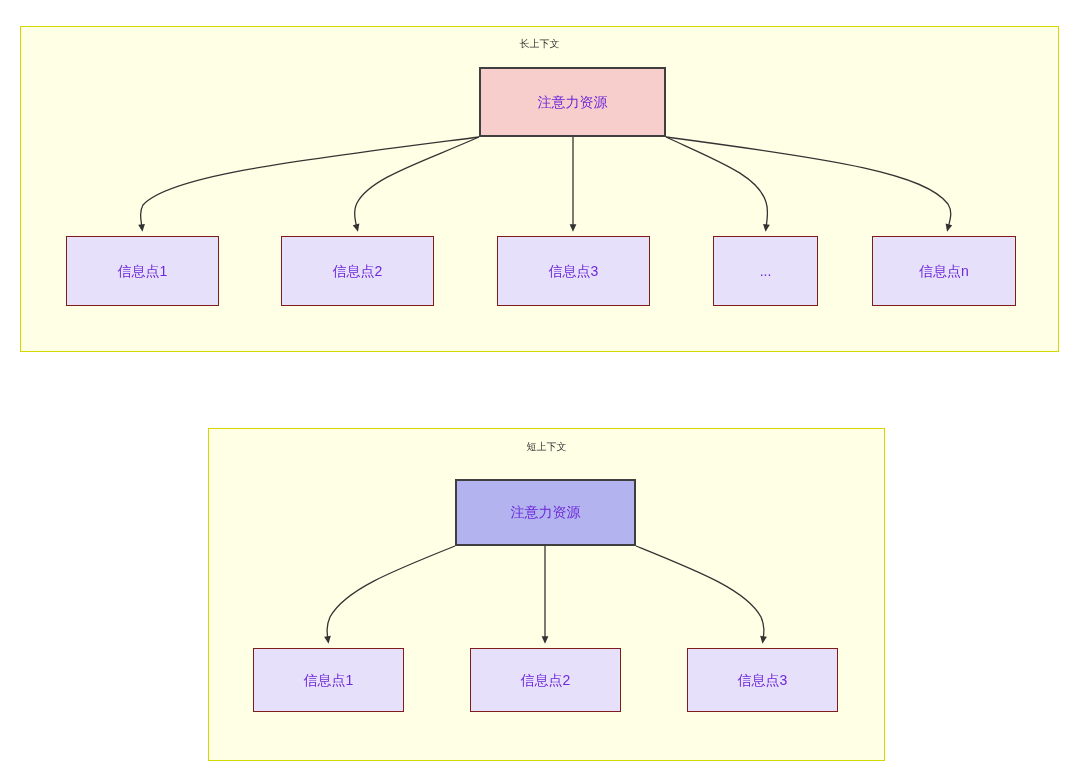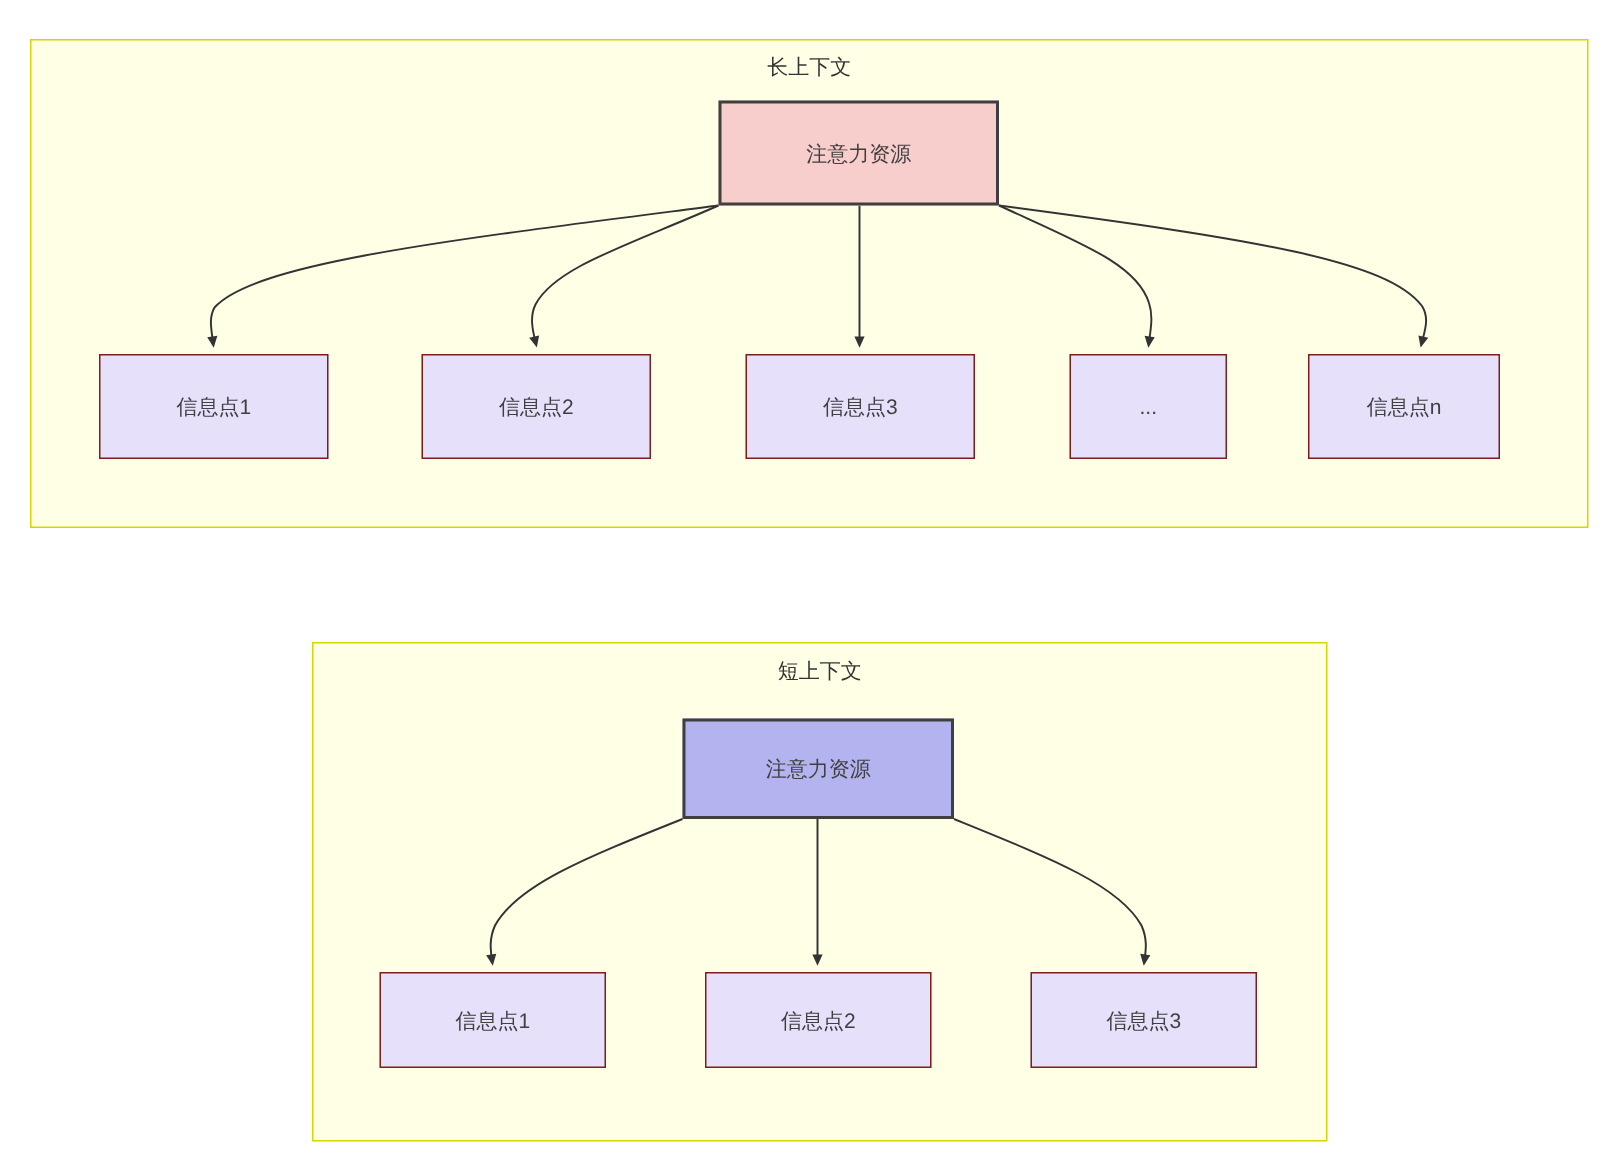--- a/index.html
+++ b/index.html
@@ -37,36 +37,36 @@
     top: 428px;
     width: 677px;
     height: 333px;
     text-decoration: underline;
   }
   .group-title {
     position: absolute;
     left: 0;
     right: 0;
     text-align: center;
-    font-size: 14px;
+    font-size: 10px;
     color: #333333;
     line-height: 18px;
     white-space: nowrap;
   }
   #group-long .group-title { top: 8px; }
   #group-short .group-title { top: 9px; }
 
   .node {
     position: absolute;
     box-sizing: border-box;
     display: flex;
     align-items: center;
     justify-content: center;
     font-size: 14px;
-    color: #404040;
+    color: #6d28d9;
     text-align: center;
     line-height: 1.2;
   }
   .node-attention-long {
     background: #f8cecc;
     border: 2px solid #3f3f3f;
   }
   .node-attention-short {
     background: #b3b3f0;
     border: 2px solid #3f3f3f;
@@ -75,21 +75,21 @@
     background: #e6e0fa;
     border: 1px solid #7f1d1d;
   }
 
   
   #node-attention-long { left: 479px; top: 67px;  width: 187px; height: 70px; }
   #node-info-1        { left: 66px;  top: 236px; width: 153px; height: 70px; }
   #node-info-2        { left: 281px; top: 236px; width: 153px; height: 70px; }
   #node-info-3        { left: 497px; top: 236px; width: 153px; height: 70px; }
   #node-info-ellipsis { left: 713px; top: 236px; width: 105px; height: 70px; }
-  #node-info-n        { left: 872px; top: 236px; width: 128px; height: 70px; }
+  #node-info-n        { left: 872px; top: 236px; width: 144px; height: 70px; }
 
   
   #node-attention-short { left: 455px; top: 479px; width: 181px; height: 67px; }
   #node-info-s1         { left: 253px; top: 648px; width: 151px; height: 64px; }
   #node-info-s2         { left: 470px; top: 648px; width: 151px; height: 64px; }
   #node-info-s3         { left: 687px; top: 648px; width: 151px; height: 64px; }
 
   .edges {
     position: absolute;
     left: 0; top: 0;

